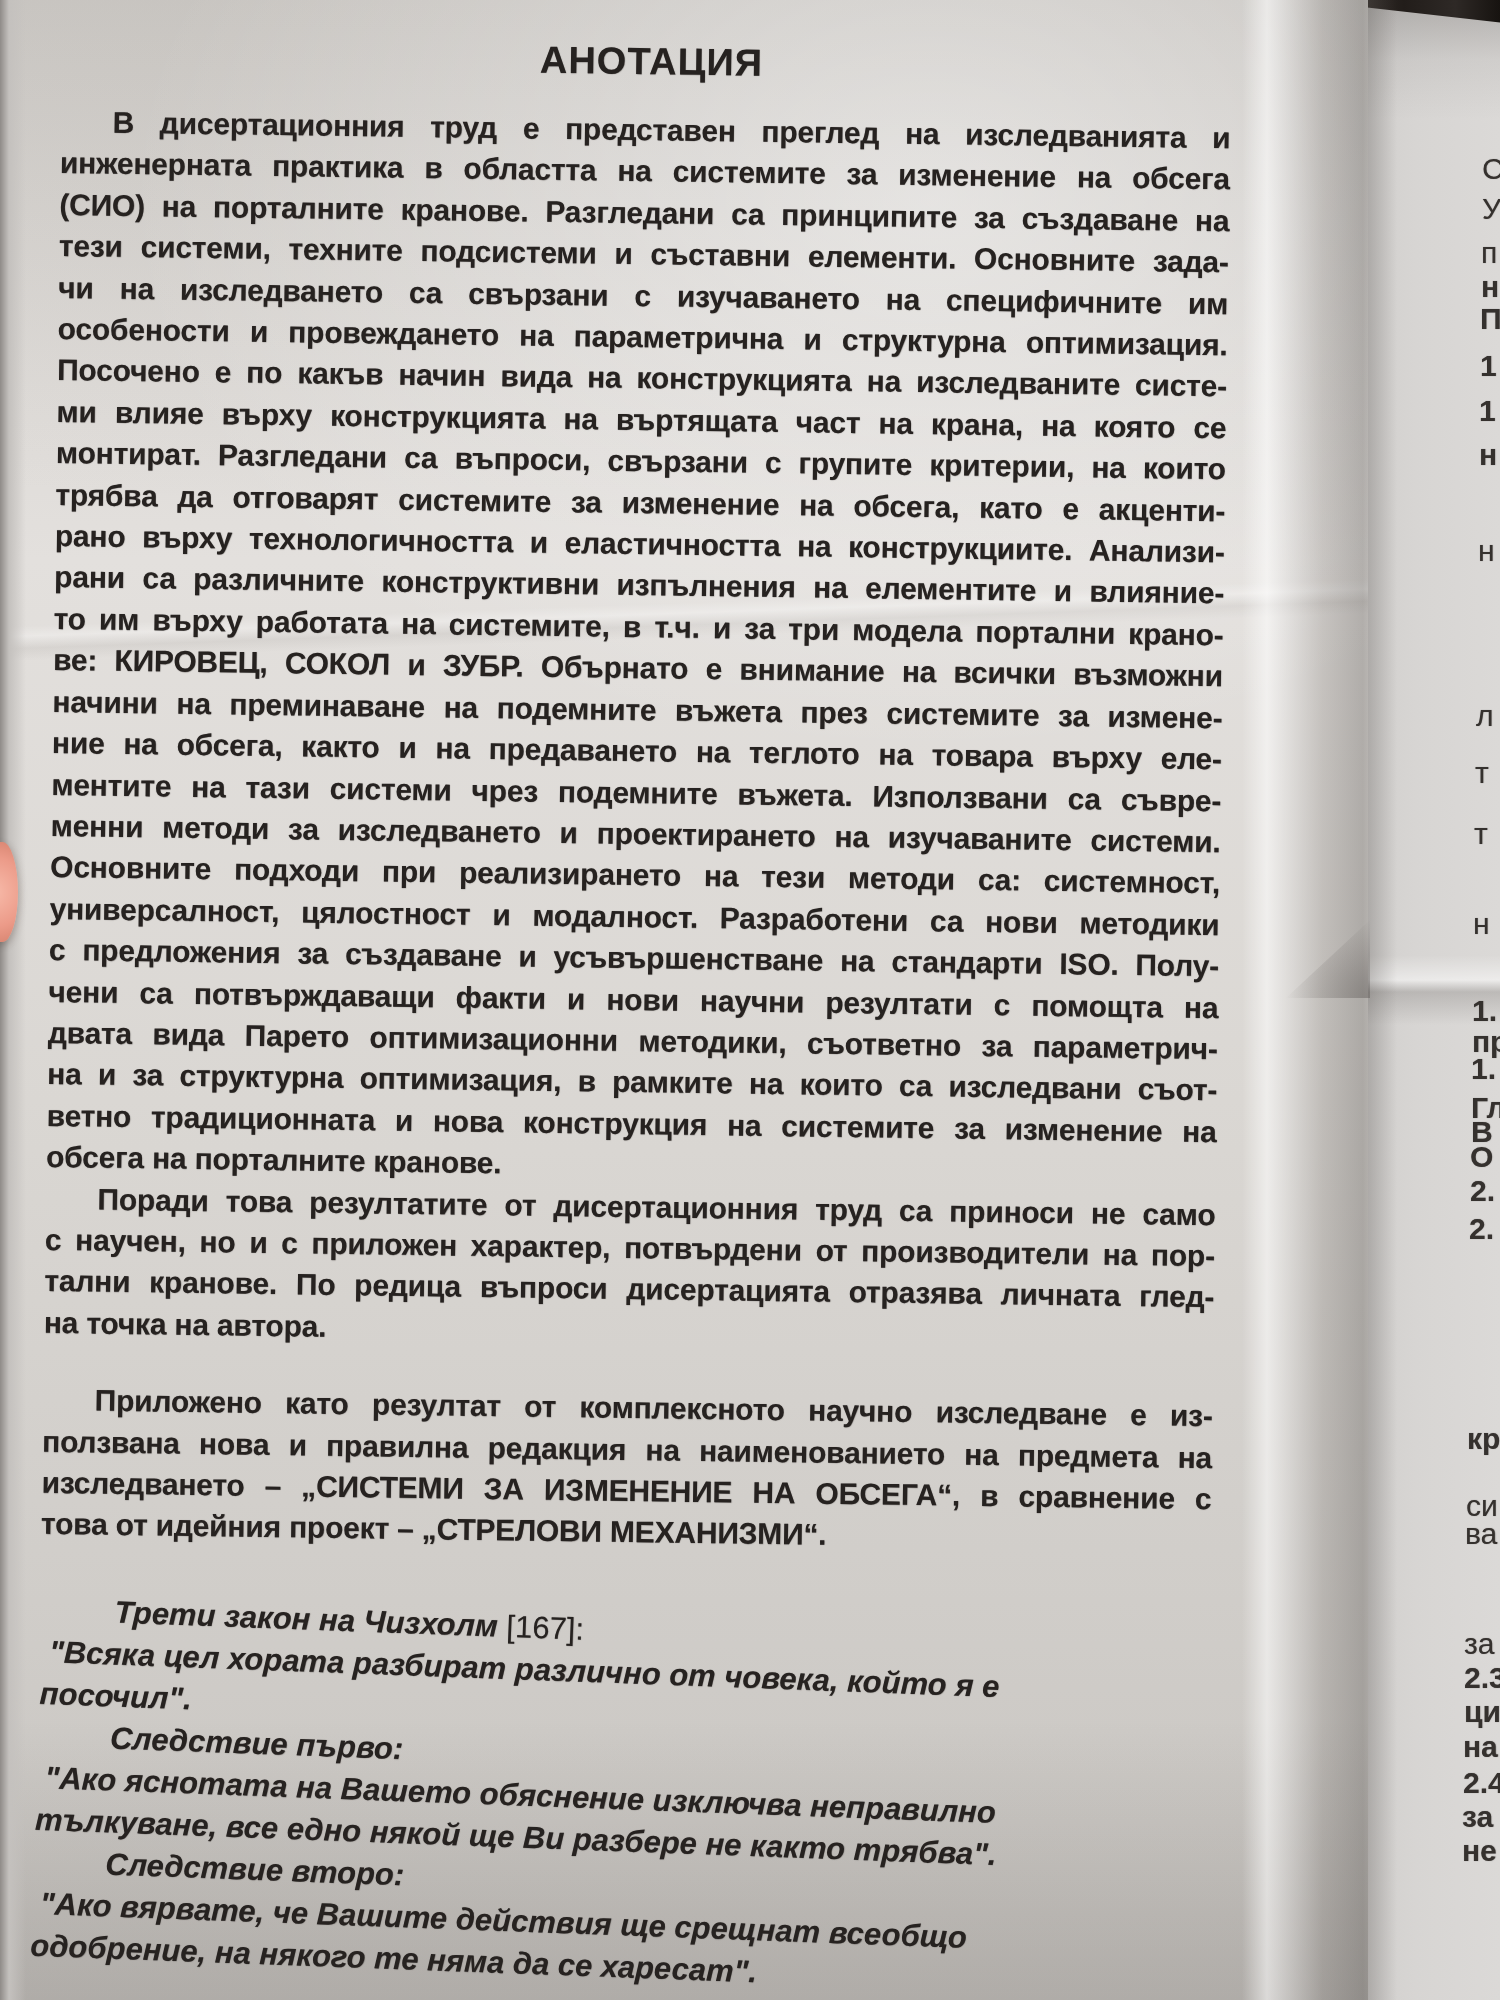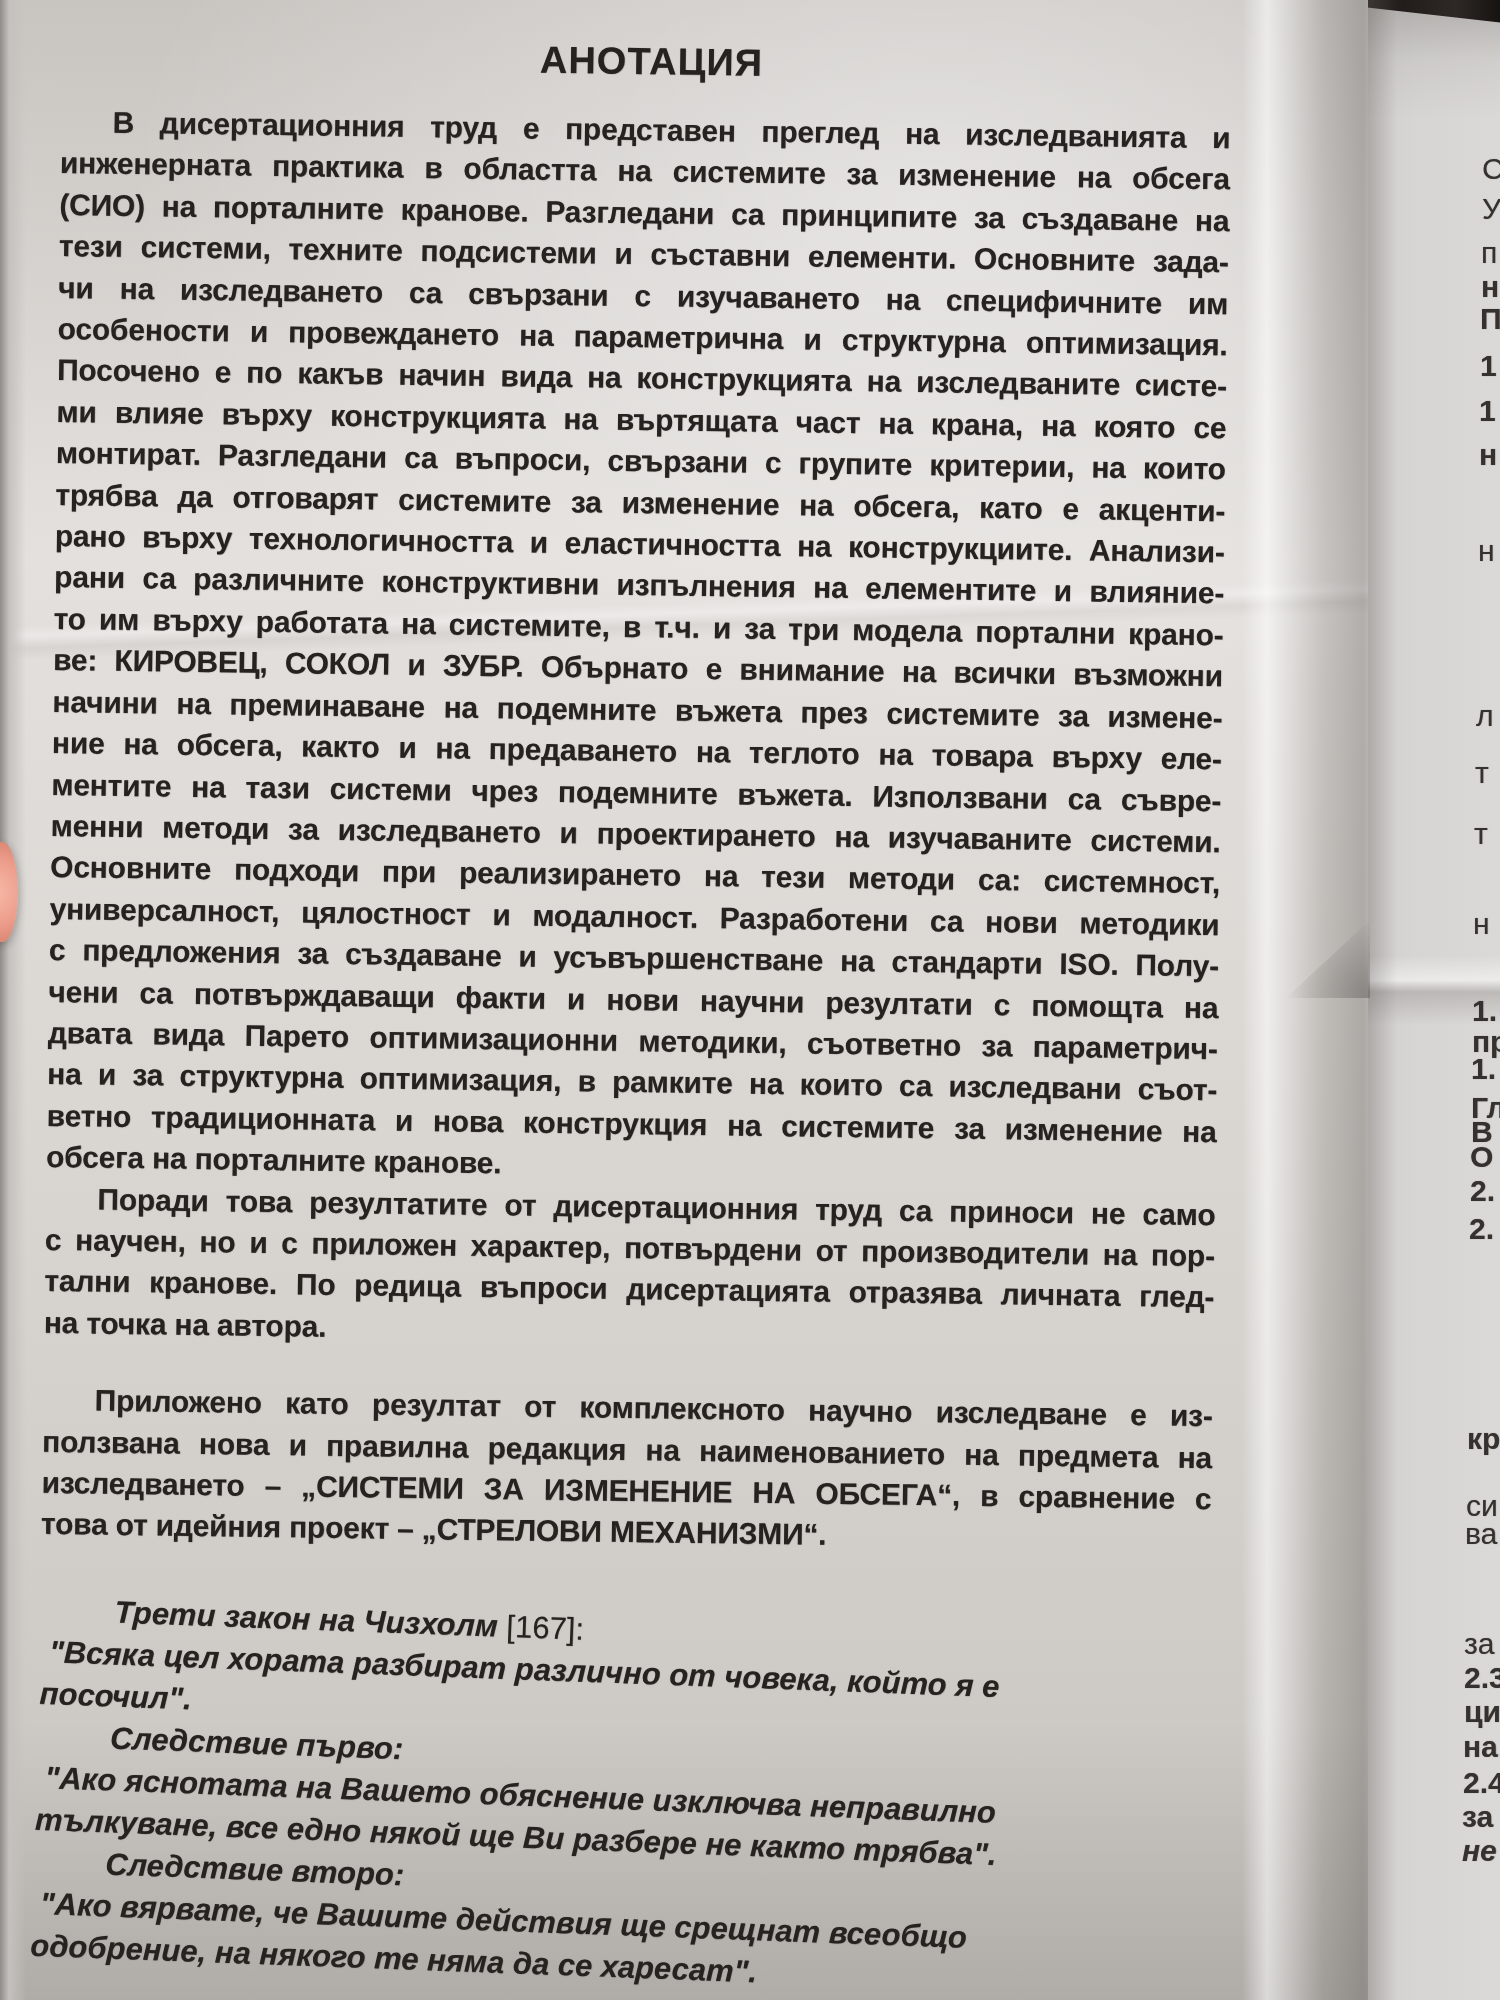--- a/index.html
+++ b/index.html
@@ -93,21 +93,21 @@
         <span class="frag b" style="top: 1212px; left: 229px;">2.</span>
         <span class="frag b" style="top: 1422px; left: 227px;">кр</span>
         <span class="frag" style="top: 1489px; left: 226px;">си</span>
         <span class="frag" style="top: 1517px; left: 225px;">ва</span>
         <span class="frag" style="top: 1627px; left: 224px;">за</span>
         <span class="frag b" style="top: 1661px; left: 224px;">2.3</span>
         <span class="frag b" style="top: 1695px; left: 224px;">ци</span>
         <span class="frag b" style="top: 1730px; left: 223px;">на</span>
         <span class="frag b" style="top: 1766px; left: 223px;">2.4</span>
         <span class="frag b" style="top: 1800px; left: 222px;">за</span>
-        <span class="frag b" style="top: 1834px; left: 222px; font-style: italic;">не</span>
+        <span class="frag b" style="top: 1834px; left: 222px;">не</span>
       </div>
   </div>
 
   <div class="dark-corner"></div>
 
   <div class="left-page"></div>
   <div class="gutter"></div>
   <div class="gutter-crease"></div>
   <div class="finger"></div>
 

